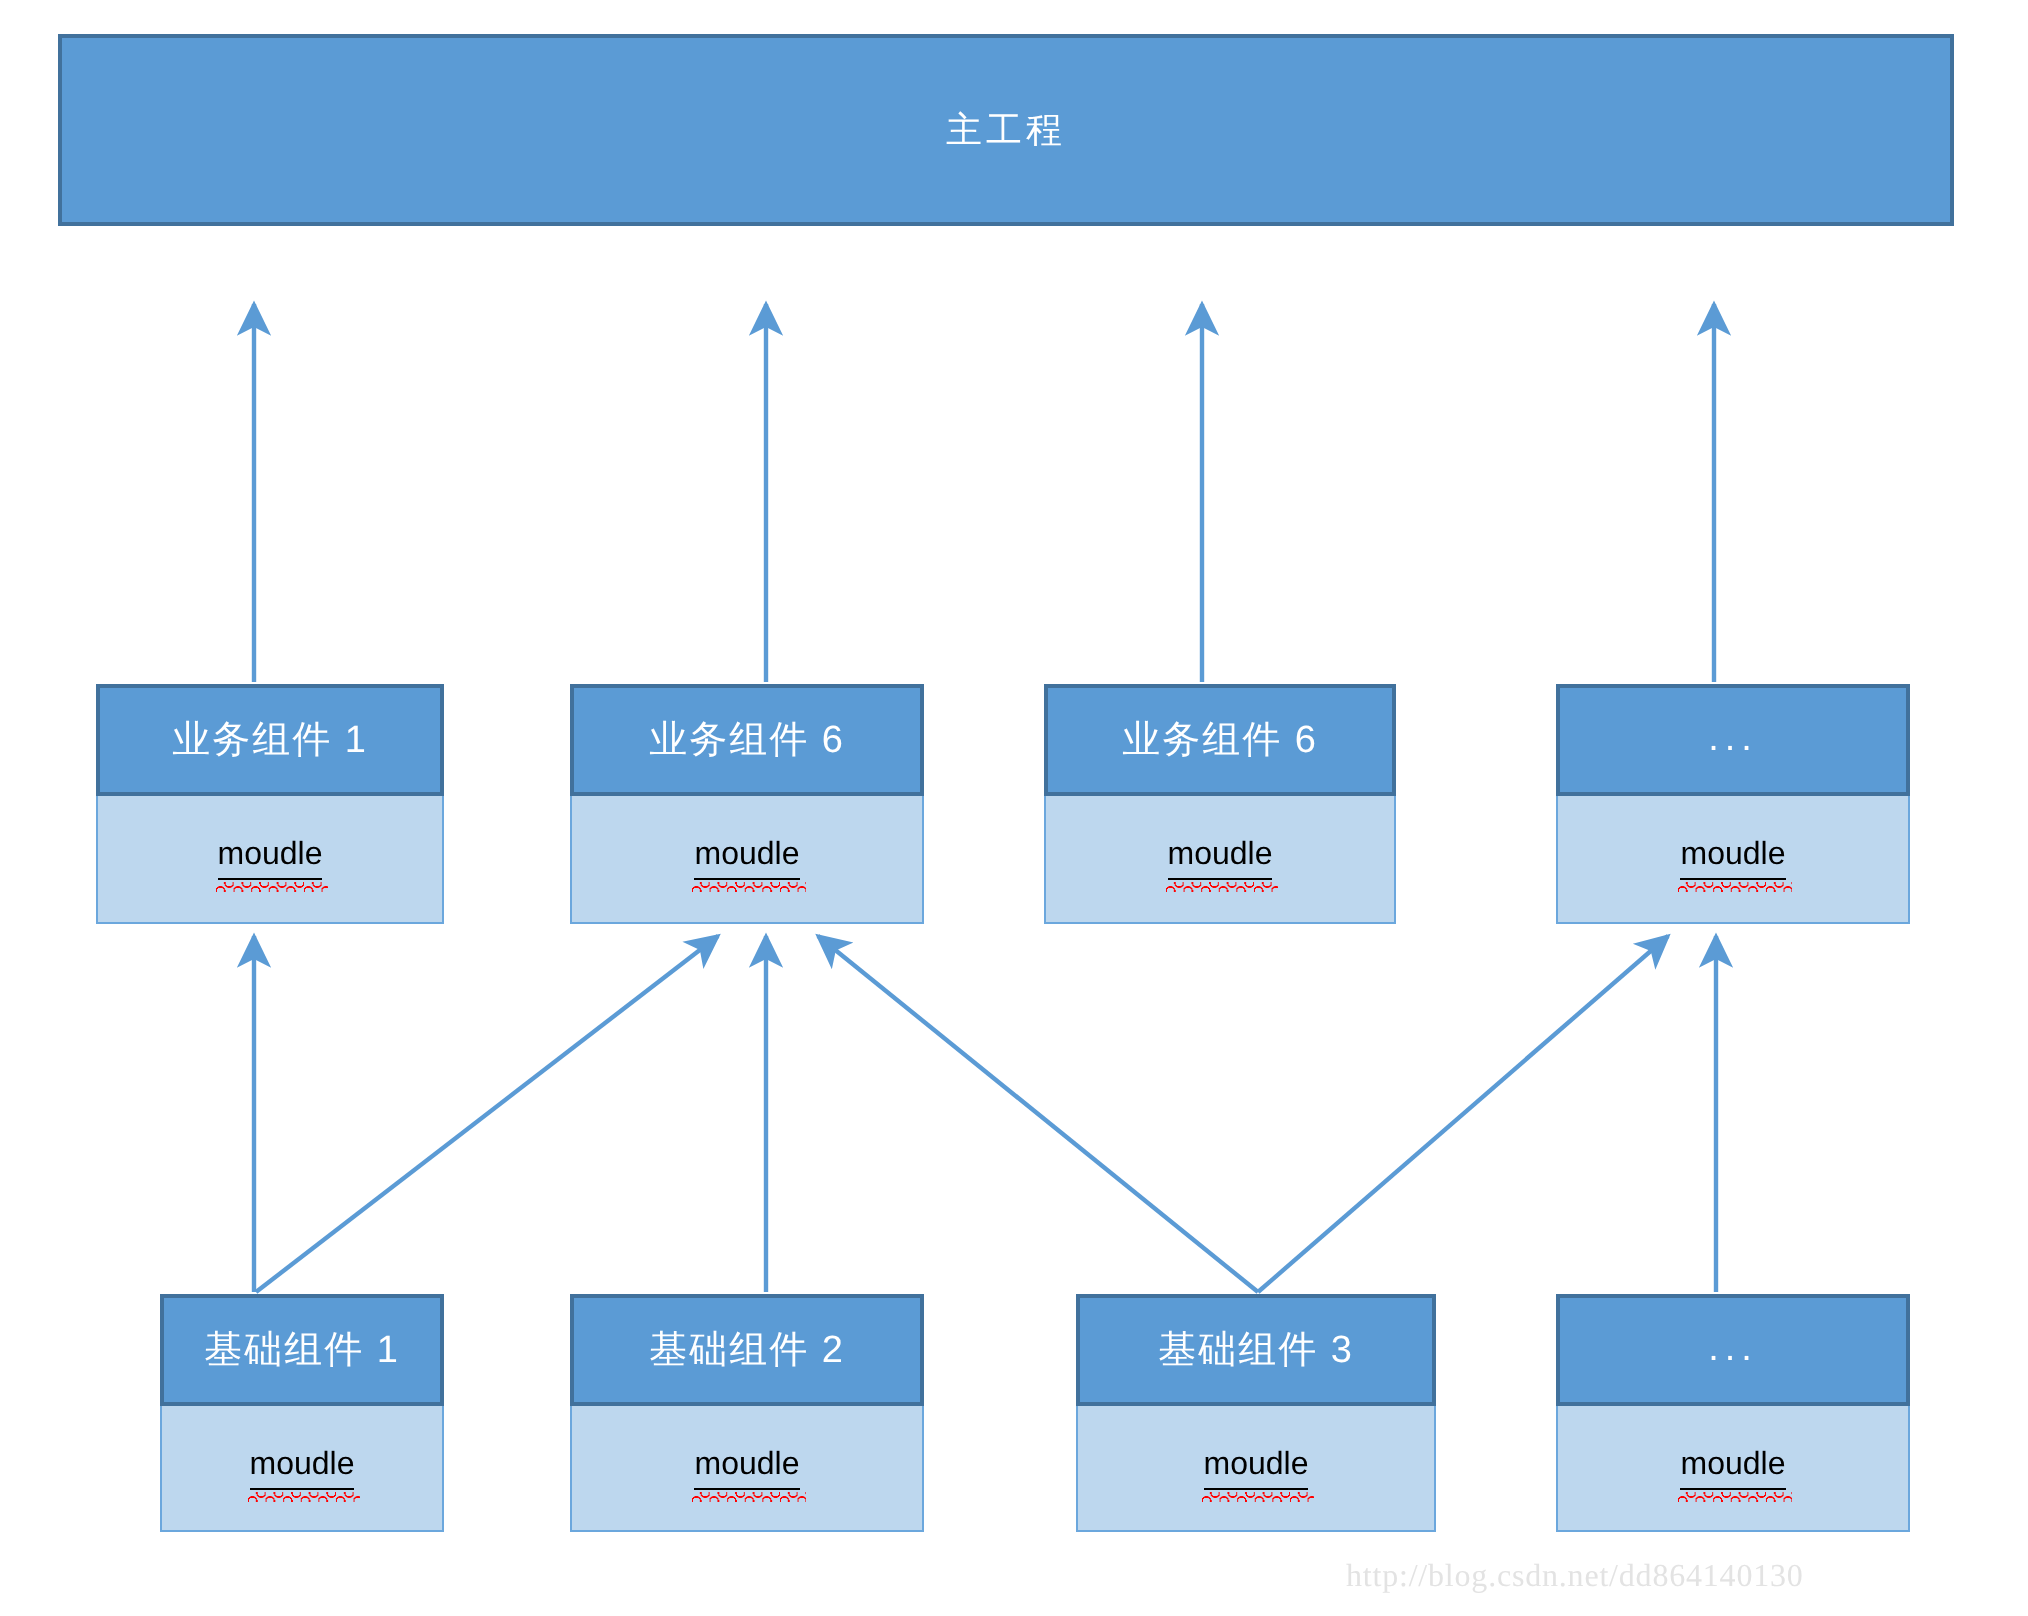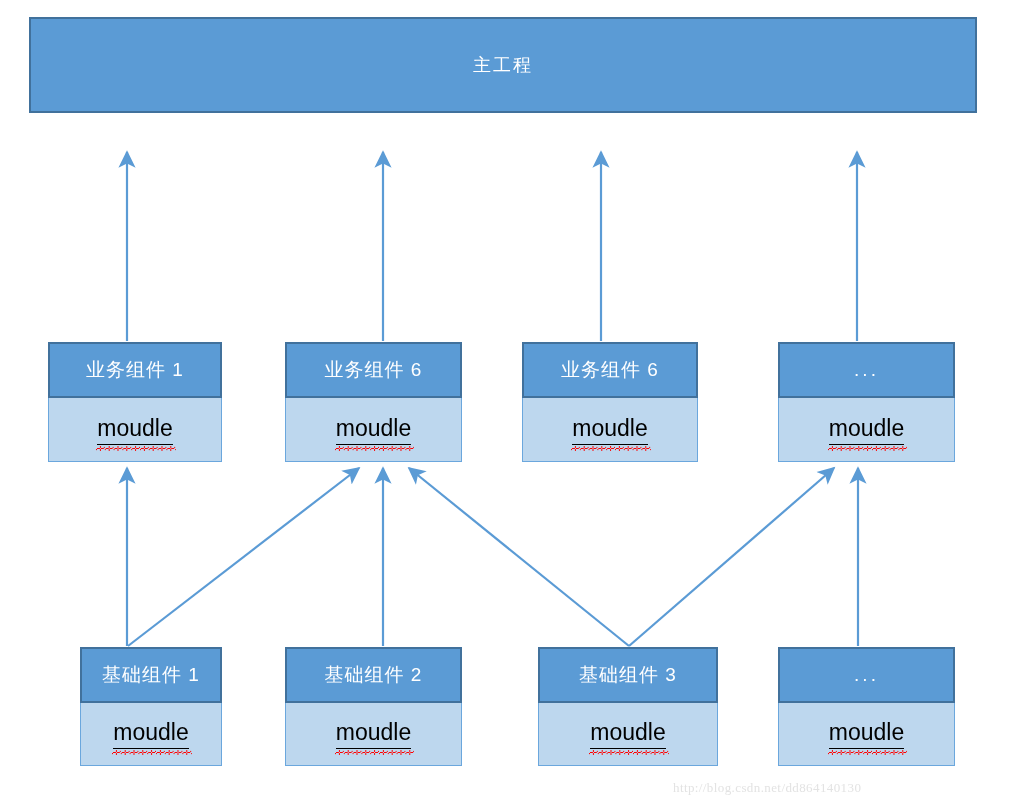--- a/index.html
+++ b/index.html
@@ -77,21 +77,21 @@
     border-top: none;
     box-sizing: border-box;
     display: flex;
     align-items: center;
     justify-content: center;
     flex: 1 1 auto;
   }
   .moudle-text {
     position: relative;
     color: #000000;
-    font-size: 23px;
+    font-size: 16px;
     font-family: "Liberation Sans", sans-serif;
     padding-bottom: 2px;
     border-bottom: 1.5px solid #000000;
   }
   
   .moudle-text::after {
     content: "";
     position: absolute;
     left: -1px;
     right: -3px;
@@ -117,21 +117,21 @@
   #base-2 { left: 538px; top: 647px; width: 180px; height: 119px; text-align: right; }
   #base-3 { left: 778px; top: 647px; width: 177px; height: 119px; }
   #base-0 .head, #base-1 .head, #base-2 .head, #base-3 .head { height: 56px; }
 
   
   .watermark {
     position: absolute;
     left: 673px;
     top: 780px;
     color: #e3e3e3;
-    font-size: 13px;
+    font-size: 16px;
     font-family: "Liberation Serif", serif;
     letter-spacing: 0.4px;
     white-space: nowrap;
   }
 </style>
 </head>
 <body>
 
 <div id="canvas">
 

